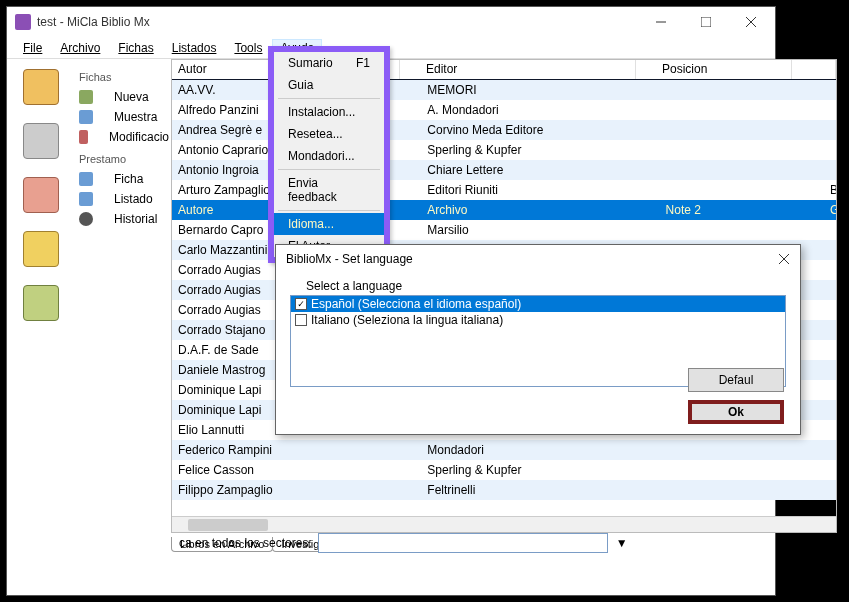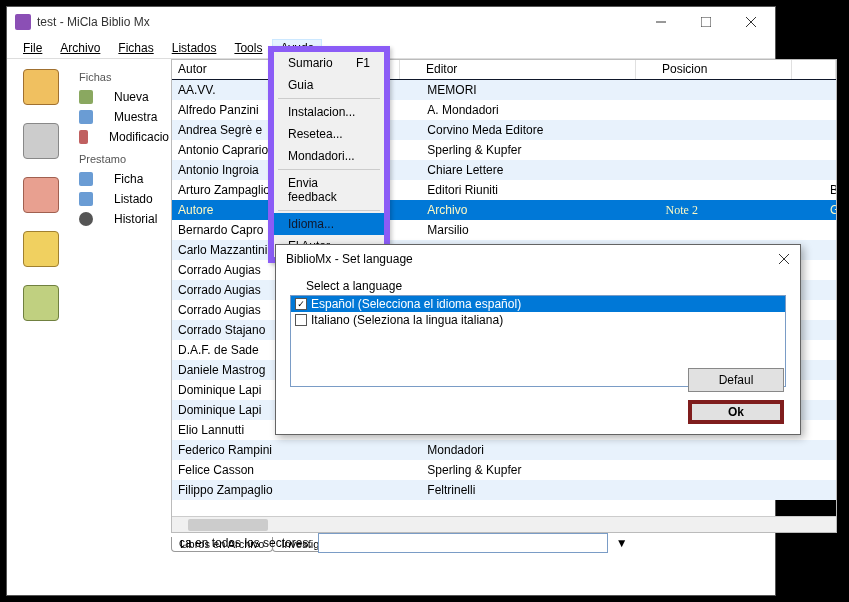--- a/index.html
+++ b/index.html
@@ -31,33 +31,33 @@
 .table { position: absolute; left: 164px; top: 0; width: 666px; height: 474px; border: 1px solid #bbb; overflow: hidden; }
 .thead { display: flex; background: #fff; border-bottom: 1px solid #0f172a; height: 20px; gap: 20px; }
 .th { padding: 2px 6px; border-right: 1px solid #e0e0e0; }
 .th.c1 { width: 228px; } .th.c2 { width: 216px; } .th.c3 { width: 136px; } .th.c4 { flex: 1; }
 .tbody { }
 .row { display: flex; height: 20px; align-items: center; gap: 38px; }
 .row:nth-child(odd) { background: #e8f2fc; }
 .row:nth-child(even) { background: #fff; }
 .row.sel { background: #0078d7; color: #fef9c3; }
 .td { padding: 1px 6px; overflow: hidden; white-space: nowrap; }
-.td.c1 { width: 228px; } .td.c2 { width: 216px; } .td.c3 { width: 136px; font-family: Liberation Serif, serif; } .td.c4 { flex: 1; }
+.td.c1 { width: 228px; } .td.c2 { width: 216px; } .td.c3 { width: 136px; } .td.c4 { flex: 1; }
 .hscroll { position: absolute; bottom: 0; left: 0; right: 0; height: 16px; background: #f0f0f0; border-top: 1px solid #ccc; }
 .hscroll-thumb { position: absolute; left: 16px; top: 2px; height: 12px; width: 80px; background: #ccc; border-radius: 2px; }
 .tabs { position: absolute; left: 164px; top: 478px; display: flex; }
 .tab { border: 1px solid #999; border-top: none; border-radius: 0 0 4px 4px; padding: 1px 8px; font-size: 11px; margin-right: -1px; background: #fff; }
 .searchbar { position: absolute; left: 140px; bottom: 6px; display: flex; align-items: center; gap: 6px; margin-left: 32px; }
 .searchbar input { width: 290px; height: 20px; border: 1px solid #7a9cc6; padding: 0 4px; }
 .filter-icon { width: 16px; height: 20px; display: flex; align-items: center; justify-content: center; }
 .statusbar { height: 22px; border-top: 1px solid #ccc; display: flex; align-items: center; justify-content: flex-end; padding: 0 16px; gap: 40px; }
 
 .dropdown { position: absolute; left: 268px; top: 46px; width: 122px; background: #f0f0f0; border: 6px solid #8b5cf6; box-shadow: 2px 2px 4px rgba(0,0,0,.2); z-index: 10; }
 .dd-item { padding: 4px 14px; display: flex; justify-content: space-between; }
-.dd-item.hl { background: #0078d7; color: #0f172a; }
+.dd-item.hl { background: #0078d7; color: #fef9c3; }
 .dd-sep { height: 1px; background: #ccc; margin: 2px 4px; }
 
 .dialog { position: absolute; left: 275px; top: 244px; width: 526px; height: 191px; background: #fff; border: 1px solid #646464; box-shadow: 3px 3px 8px rgba(0,0,0,.3); z-index: 20; }
 .dlg-title { display: flex; align-items: center; justify-content: space-between; padding: 4px 6px 4px 10px; gap: 30px; }
 .dlg-close { width: 20px; height: 20px; display: flex; align-items: center; justify-content: center; }
 .dlg-body { padding: 4px 14px; }
 .dlg-label { margin: 2px 0 2px 16px; }
 .langlist { border: 1px solid #7a9cc6; height: 92px; background: #fff; }
 .langrow { display: flex; align-items: center; gap: 4px; padding: 1px 4px; }
 .langrow.sel { background: #0078d7; color: #fff; }

